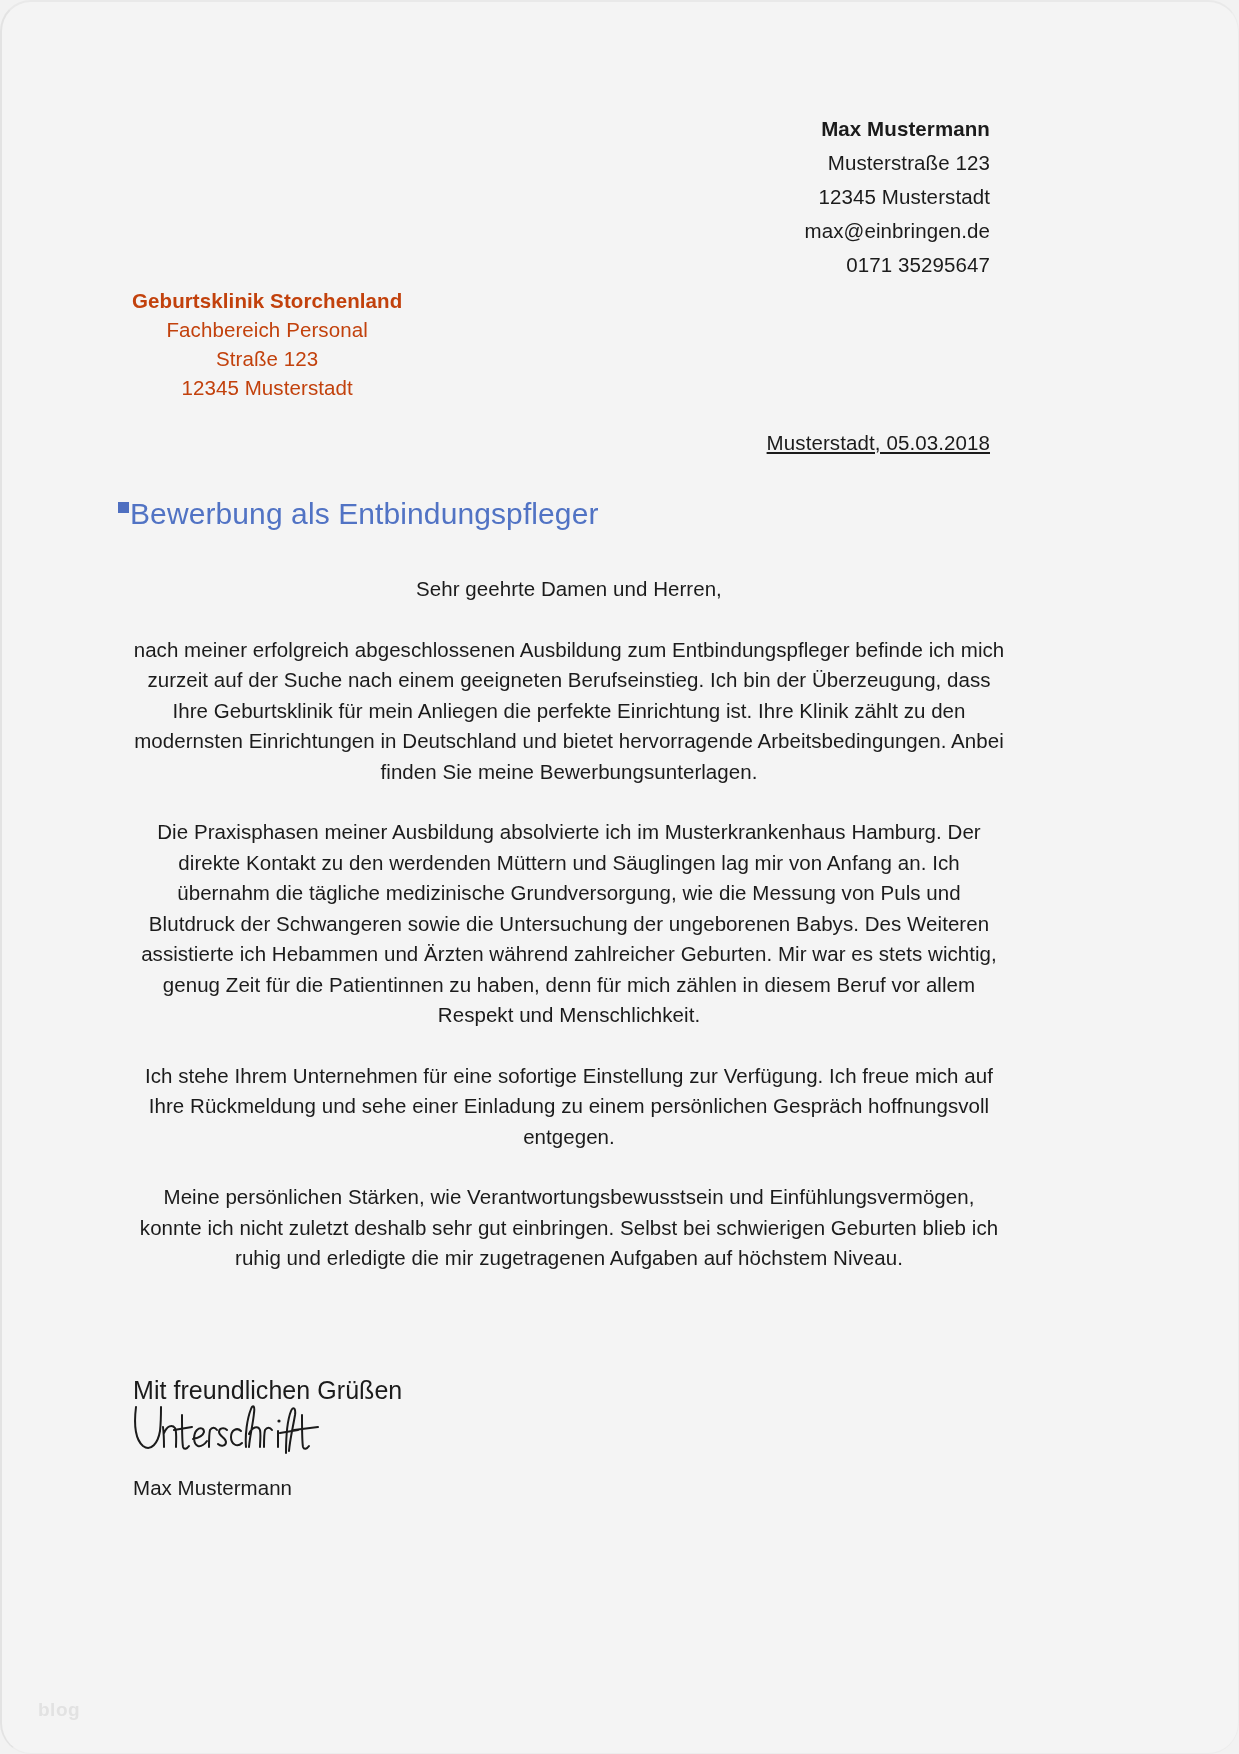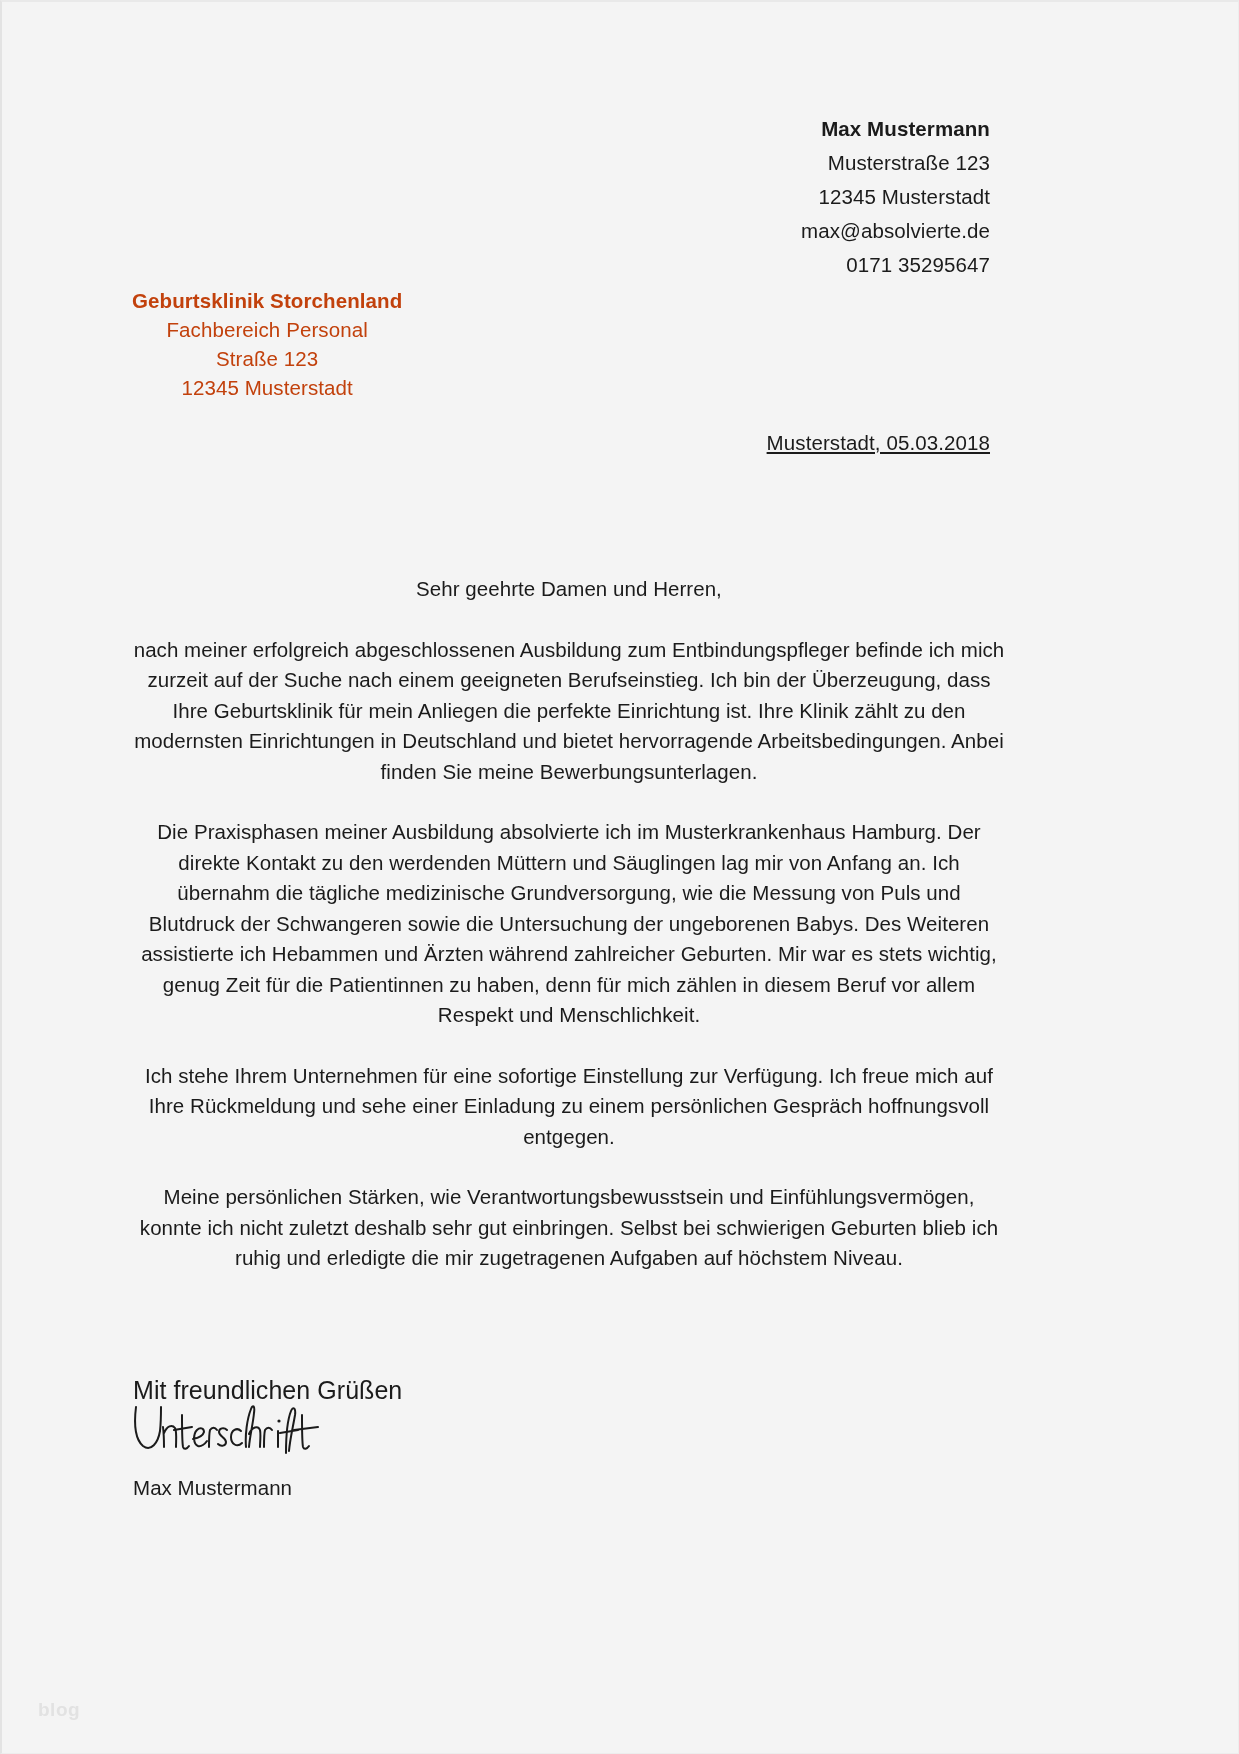--- a/index.html
+++ b/index.html
@@ -16,20 +16,21 @@
     position: relative;
     width: 1239px;
     height: 1754px;
     box-sizing: border-box;
     background: #f4f4f4;
     border-left: 2px solid #e3e3e3;
     border-top: 2px solid #e9e9e9;
     border-right: 1px solid #ededed;
     border-bottom: 1px solid #ededed;
     overflow: hidden;
+    border-radius: 31px;
   }
 
   
   .sender {
     position: absolute;
     top: 110px;
     right: 248px;
     text-align: right;
     color: #1b1b1b;
     font-size: 20.5px;
@@ -151,33 +152,37 @@
 </style>
 </head>
 <body>
 
 <div class="page">
 
   <div class="sender">
     <div class="name">Max Mustermann</div>
     <div>Musterstraße 123</div>
     <div>12345 Musterstadt</div>
-    <div>max@absolvierte.de</div>
+    <div>max@einbringen.de</div>
     <div>0171 35295647</div>
   </div>
 
   <div class="recipient">
     <div class="org">Geburtsklinik Storchenland</div>
     <div>Fachbereich Personal</div>
     <div>Straße 123</div>
     <div>12345 Musterstadt</div>
   </div>
 
   <div class="dateline">Musterstadt, 05.03.2018</div>
 
+  <div class="subject">
+    <span class="subject-bullet"></span>
+    <span class="subject-text">Bewerbung als Entbindungspfleger</span>
+  </div>
 
   <div class="body">
     <p>Sehr geehrte Damen und Herren,</p>
     <p>nach meiner erfolgreich abgeschlossenen Ausbildung zum Entbindungspfleger befinde ich mich zurzeit auf der Suche nach einem geeigneten Berufseinstieg. Ich bin der Überzeugung, dass Ihre Geburtsklinik für mein Anliegen die perfekte Einrichtung ist. Ihre Klinik zählt zu den modernsten Einrichtungen in Deutschland und bietet hervorragende Arbeitsbedingungen. Anbei finden Sie meine Bewerbungsunterlagen.</p>
     <p>Die Praxisphasen meiner Ausbildung absolvierte ich im Musterkrankenhaus Hamburg. Der direkte Kontakt zu den werdenden Müttern und Säuglingen lag mir von Anfang an. Ich übernahm die tägliche medizinische Grundversorgung, wie die Messung von Puls und Blutdruck der Schwangeren sowie die Untersuchung der ungeborenen Babys. Des Weiteren assistierte ich Hebammen und Ärzten während zahlreicher Geburten. Mir war es stets wichtig, genug Zeit für die Patientinnen zu haben, denn für mich zählen in diesem Beruf vor allem Respekt und Menschlichkeit.</p>
     <p>Ich stehe Ihrem Unternehmen für eine sofortige Einstellung zur Verfügung. Ich freue mich auf Ihre Rückmeldung und sehe einer Einladung zu einem persönlichen Gespräch hoffnungsvoll entgegen.</p>
     <p>Meine persönlichen Stärken, wie Verantwortungsbewusstsein und Einfühlungsvermögen, konnte ich nicht zuletzt deshalb sehr gut einbringen. Selbst bei schwierigen Geburten blieb ich ruhig und erledigte die mir zugetragenen Aufgaben auf höchstem Niveau.</p>
   </div>
 
   <div class="closing">Mit freundlichen Grüßen</div>

